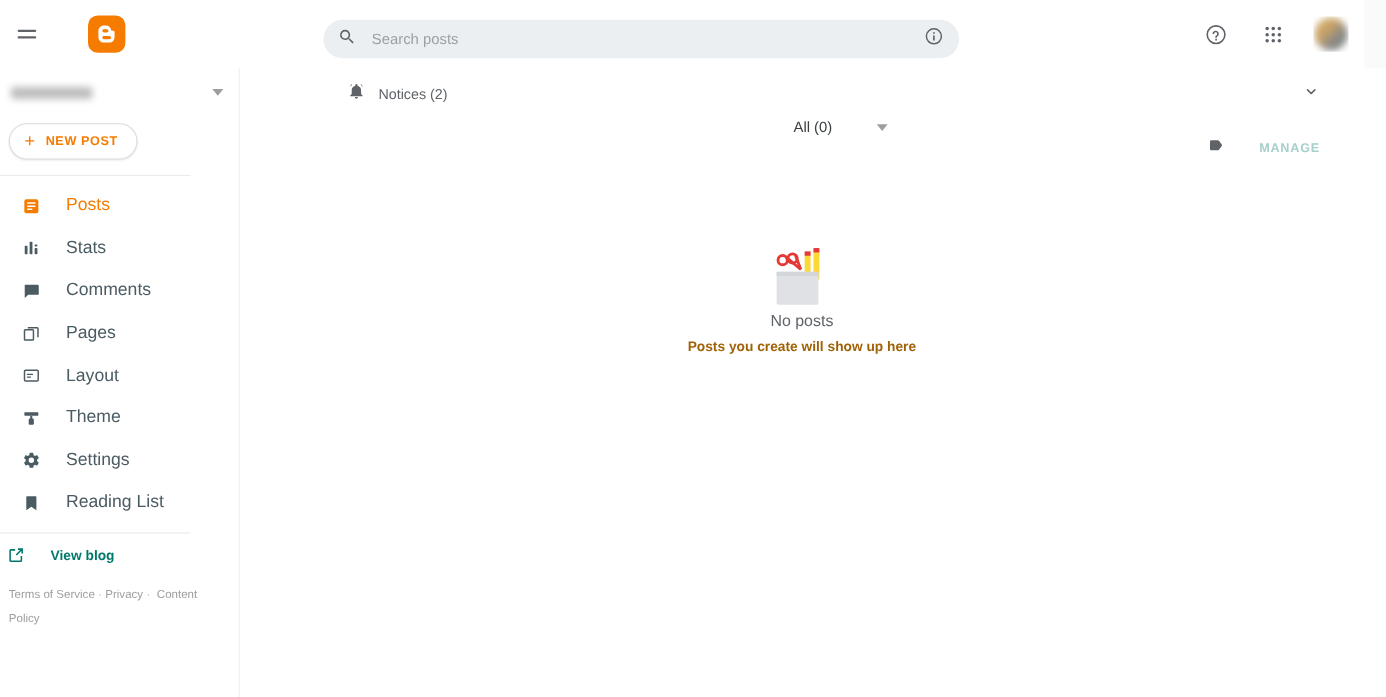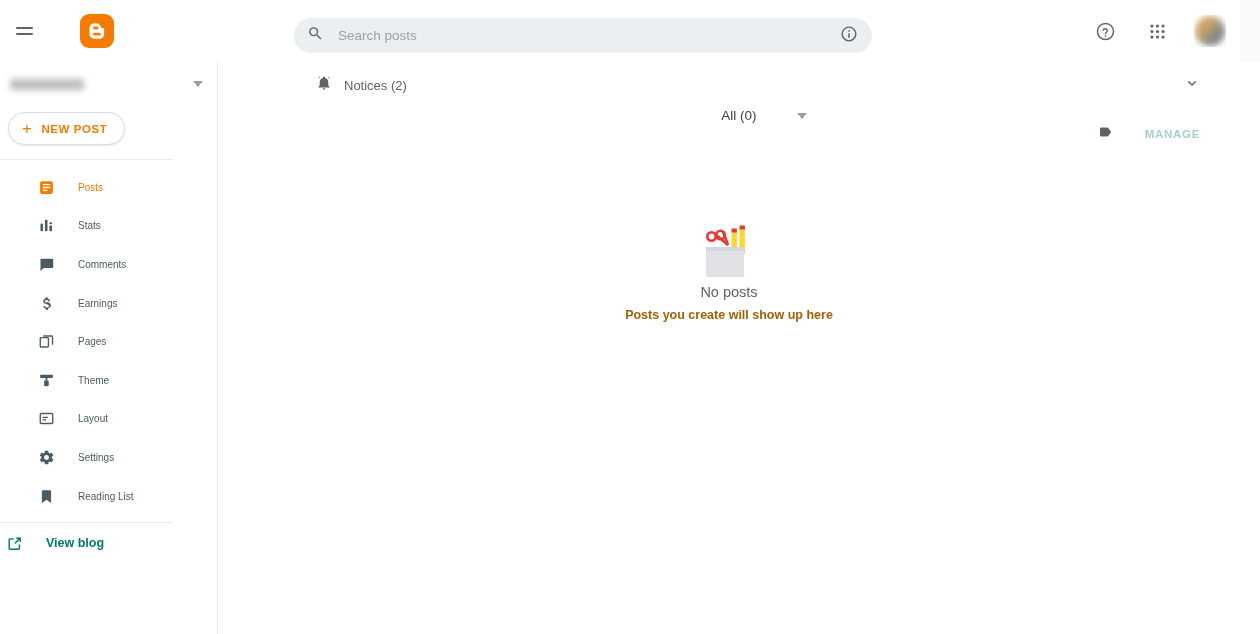--- a/index.html
+++ b/index.html
@@ -146,24 +146,24 @@
   }
   .newpost-plus { font-size: 17px; font-weight: normal; line-height: 1; color: #f57c00; }
 
   .divider { height: 1px; background: #e8eaed; margin: 0 0 0 0; width: 173px; }
 
   .nav { padding-top: 8px; }
   .nav-item {
     height: 38.6px;
     display: flex;
     align-items: center;
-    padding-left: 36px;
+    padding-left: 18px;
     cursor: pointer;
     color: #4b5b63;
-    font-size: 10px;
+    font-size: 16px;
   }
   .nav-item .nav-icon {
     width: 20px; height: 20px;
     display: flex; align-items: center; justify-content: center;
     margin-right: 22px;
     flex: 0 0 20px;
   }
   .nav-item.active { color: #f57c00; }
 
   .viewblog-sep { height: 1px; background: #e8eaed; width: 173px; margin-top: 7px; }
@@ -376,63 +376,55 @@
 
     <div class="nav-item">
       <span class="nav-icon">
         <svg width="17" height="17" viewBox="0 0 24 24">
           <path fill="#4b5b63" d="M4 4h16a1.5 1.5 0 0 1 1.5 1.5v10A1.5 1.5 0 0 1 20 17H8l-4.5 4V5.5A1.5 1.5 0 0 1 4 4z"></path>
         </svg>
       </span>
       <span>Comments</span>
     </div>
 
-    <div class="nav-item">
-      <span class="nav-icon">
-        <svg width="17" height="17" viewBox="0 0 24 24">
-          <path fill="#4b5b63" d="M12.6 11c-2.3-.6-3-1.2-3-2.2 0-1.1 1-1.9 2.7-1.9 1.8 0 2.5.9 2.5 2.1h2.1c0-1.8-1.1-3.4-3.3-3.9V3h-2.8v2.1C8.9 5.5 7.4 6.8 7.4 8.8c0 2.4 2 3.6 4.9 4.3 2.6.6 3.1 1.5 3.1 2.5 0 .7-.5 1.9-2.7 1.9-2.1 0-2.9-.9-3-2.1H7.6c.1 2.3 1.8 3.6 3.9 4V21h2.8v-2.5c2.2-.4 3.9-1.6 3.9-3.8 0-2.9-2.5-3.9-5.6-4.7z"></path>
-        </svg>
-      </span>
-      <span>Earnings</span>
-    </div>
 
     <div class="nav-item">
       <span class="nav-icon">
         <svg width="17" height="17" viewBox="0 0 24 24">
           <g fill="none" stroke="#4b5b63" stroke-width="1.9">
             <rect x="3.2" y="6.6" width="11.5" height="13.2" rx="1"></rect>
             <path d="M7.4 4.2h12.1a1 1 0 0 1 1 1v11.3"></path>
           </g>
         </svg>
       </span>
       <span>Pages</span>
+    </div>
+
+    <div class="nav-item">
+      <span class="nav-icon">
+        <svg width="17" height="17" viewBox="0 0 24 24">
+          <rect x="3.2" y="5" width="17.6" height="14" rx="1.4" fill="none" stroke="#4b5b63" stroke-width="1.9"></rect>
+          <rect x="6.2" y="9.5" width="8" height="1.8" rx=".8" fill="#4b5b63"></rect>
+          <rect x="6.2" y="13" width="5.5" height="1.8" rx=".8" fill="#4b5b63"></rect>
+        </svg>
+      </span>
+      <span>Layout</span>
     </div>
 
     <div class="nav-item">
       <span class="nav-icon">
         <svg width="17" height="17" viewBox="0 0 24 24">
           <g fill="#4b5b63">
             <rect x="3" y="4" width="18" height="4.4" rx="1"></rect>
             <rect x="10.6" y="8.4" width="2.6" height="4.2"></rect>
             <rect x="8.6" y="12" width="6.6" height="8" rx="1.6"></rect>
           </g>
         </svg>
       </span>
       <span>Theme</span>
-    </div>
-
-    <div class="nav-item">
-      <span class="nav-icon">
-        <svg width="17" height="17" viewBox="0 0 24 24">
-          <rect x="3.2" y="5" width="17.6" height="14" rx="1.4" fill="none" stroke="#4b5b63" stroke-width="1.9"></rect>
-          <rect x="6.2" y="9.5" width="8" height="1.8" rx=".8" fill="#4b5b63"></rect>
-          <rect x="6.2" y="13" width="5.5" height="1.8" rx=".8" fill="#4b5b63"></rect>
-        </svg>
-      </span>
-      <span>Layout</span>
     </div>
 
     <div class="nav-item">
       <span class="nav-icon">
         <svg width="17" height="17" viewBox="0 0 24 24">
           <path fill="#4b5b63" d="M19.4 13a7.6 7.6 0 0 0 0-2l2-1.6a.5.5 0 0 0 .1-.6l-1.9-3.3a.5.5 0 0 0-.6-.2l-2.4 1a7.3 7.3 0 0 0-1.7-1l-.4-2.5a.5.5 0 0 0-.5-.4h-3.8a.5.5 0 0 0-.5.4L9.3 5.3a7.3 7.3 0 0 0-1.7 1l-2.4-1a.5.5 0 0 0-.6.2L2.7 8.8a.5.5 0 0 0 .1.6L4.8 11a7.6 7.6 0 0 0 0 2l-2 1.6a.5.5 0 0 0-.1.6l1.9 3.3a.5.5 0 0 0 .6.2l2.4-1c.5.4 1.1.7 1.7 1l.4 2.5a.5.5 0 0 0 .5.4h3.8a.5.5 0 0 0 .5-.4l.4-2.5c.6-.3 1.2-.6 1.7-1l2.4 1a.5.5 0 0 0 .6-.2l1.9-3.3a.5.5 0 0 0-.1-.6L19.4 13zM12 15.5A3.5 3.5 0 1 1 15.5 12 3.5 3.5 0 0 1 12 15.5z"></path>
         </svg>
       </span>
       <span>Settings</span>
     </div>
@@ -455,20 +447,24 @@
       <svg width="17" height="17" viewBox="0 0 24 24">
         <g fill="none" stroke="#00796b" stroke-width="2">
           <path d="M19 13.5V19a1 1 0 0 1-1 1H5.5a1 1 0 0 1-1-1V6.5a1 1 0 0 1 1-1H11"></path>
           <path d="M14.5 4.5H20v5.5M19.4 5.1l-7 7"></path>
         </g>
       </svg>
     </span>
     <span>View blog</span>
   </div>
 
+  <div class="footer-links">
+    <a>Terms of Service</a><span class="footer-sep">·</span><a>Privacy</a><span class="footer-sep">·</span>
+    <a>Content Policy</a>
+  </div>
 </div>
 
 <div class="main">
 
   <div class="notices-row">
     <div class="notices-left">
       <span class="notices-bell">
         <svg width="16" height="16" viewBox="0 0 24 24">
           <path fill="#5f6368" d="M12 22a2.1 2.1 0 0 0 2.1-2.1H9.9A2.1 2.1 0 0 0 12 22zm6.4-6.2v-5a6.5 6.5 0 0 0-4.9-6.4V3.6a1.5 1.5 0 1 0-3 0v.8a6.5 6.5 0 0 0-4.9 6.4v5L3.6 17.6v1h16.8v-1l-2-1.8z"></path>
           <g stroke="#5f6368" stroke-width="1.3" fill="none" stroke-linecap="round">

